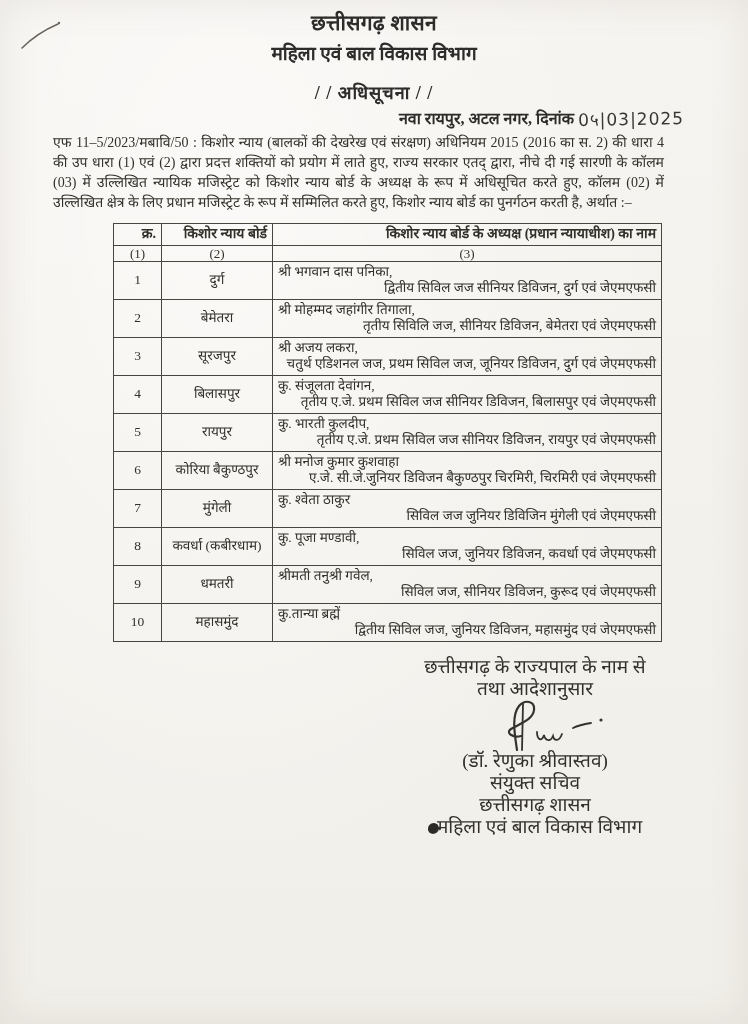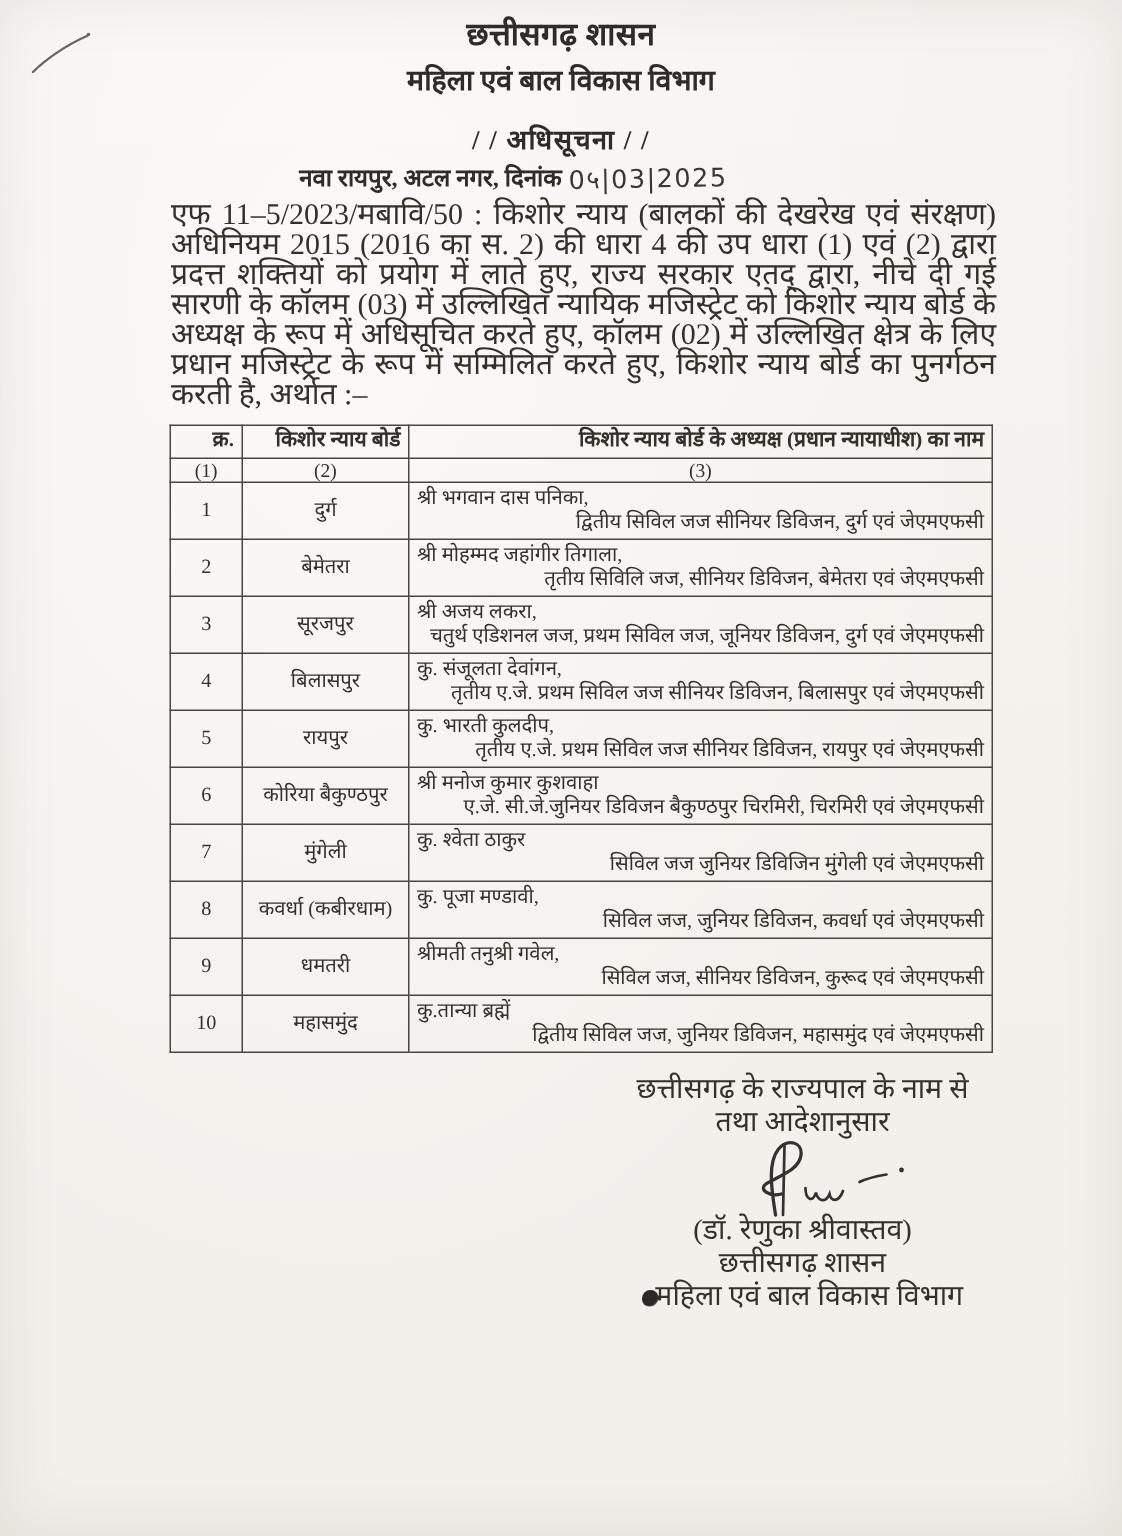--- a/index.html
+++ b/index.html
@@ -20,32 +20,32 @@
     box-shadow:inset 0 0 40px rgba(120,110,95,.12);
   }
   
   .doc-header{padding-top:8px;text-align:center;}
   .hl1{font-size:21px;font-weight:700;letter-spacing:.3px;}
   .hl2{font-size:19px;font-weight:700;margin-top:4px;}
   .hl3{font-size:19px;font-weight:700;margin-top:3px;}
   .notif{font-size:18px;font-weight:700;margin-top:14px;letter-spacing:1px;}
   .dateline{
     font-size:16px;font-weight:600;
-    padding-right:64px;margin-top:2px;
+    text-align:right;padding-right:64px;margin-top:2px;
   }
   .hand{
     font-family:"DejaVu Sans","Liberation Sans",sans-serif;
     font-size:17px;font-weight:400;color:#3a3733;
     letter-spacing:1px;
     display:inline-block;transform:rotate(-1deg) translateY(1px);
   }
   
   .body-para{
-    margin:4px 84px 0 114px;
-    font-size:20px;line-height:20px;
+    margin:4px 84px 0 53px;
+    font-size:14px;line-height:20px;
     text-align:justify;text-justify:inter-word;
     color:#333029;
   }
   
   table.board-table{
     margin:10px 0 0 113px;
     width:549px;
     border-collapse:collapse;
     font-size:13.5px;line-height:16.5px;
     color:#33302a;
@@ -203,17 +203,18 @@
     <div>छत्तीसगढ़ के राज्यपाल के नाम से</div>
     <div>तथा आदेशानुसार</div>
     <svg class="sig-svg" width="180" height="58" viewBox="0 0 180 58">
       <path d="M72 52 C 70 38, 66 18, 74 8 C 80 1, 90 3, 89 12 C 88 22, 74 26, 66 31 C 60 35, 68 40, 76 38" stroke="#34322e" stroke-width="2.2" fill="none" stroke-linecap="round"></path>
       <path d="M78 6 L 77 52" stroke="#34322e" stroke-width="1.8" fill="none" stroke-linecap="round"></path>
       <path d="M92 34 C 92 42, 97 44, 99 37 C 100 42, 105 45, 108 38 C 109 43, 114 44, 117 36" stroke="#34322e" stroke-width="1.8" fill="none" stroke-linecap="round"></path>
       <path d="M128 30 C 134 27, 140 26, 146 25" stroke="#34322e" stroke-width="1.8" fill="none" stroke-linecap="round"></path>
       <circle cx="156" cy="22" r="1.6" fill="#34322e"></circle>
     </svg>
     <div class="sig-name">(डॉ. रेणुका श्रीवास्तव)</div>
+    <div>संयुक्त सचिव</div>
     <div>छत्तीसगढ़ शासन</div>
     <div><span class="ink-blot"></span><span>महिला एवं बाल विकास विभाग</span></div>
   </div>
 
 </div>
 
 </body></html>

